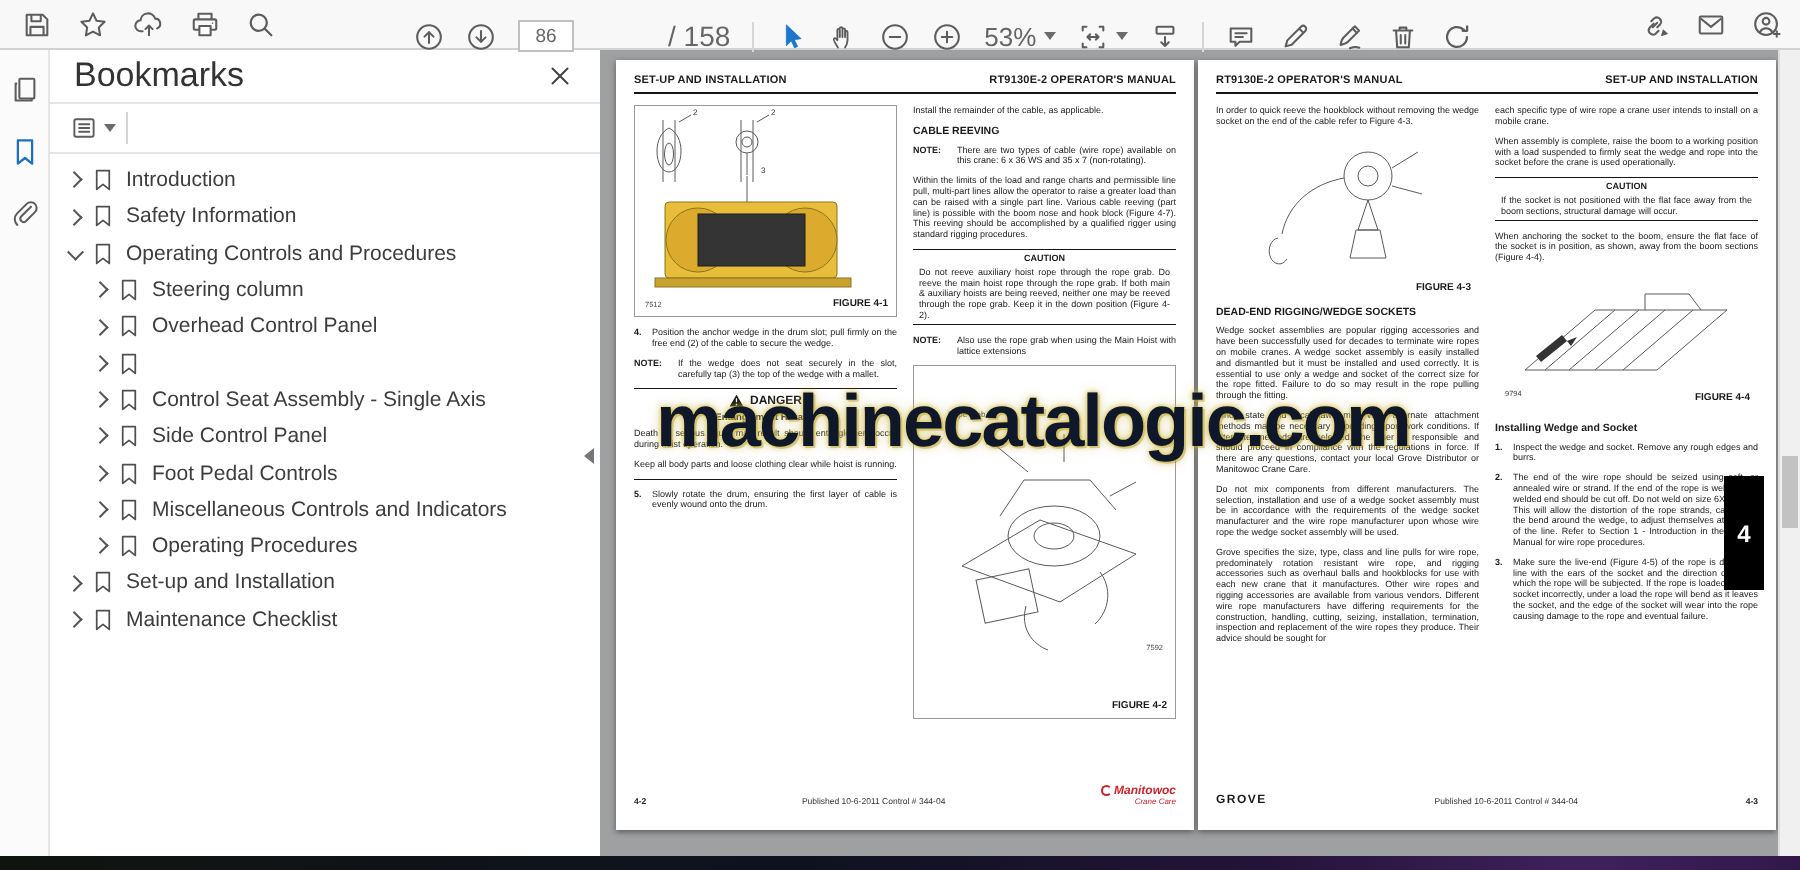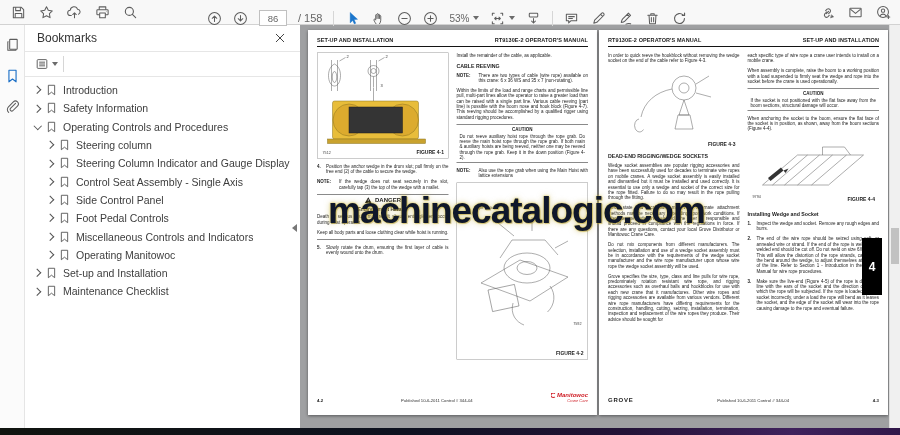--- a/index.html
+++ b/index.html
@@ -10,36 +10,36 @@
   .toolbar{position:absolute;top:0;left:0;right:0;height:24px;background:#f8f8f8;
            border-bottom:1px solid #d2d2d2;z-index:50;}
   .tb-left{position:absolute;left:11px;top:0;height:24px;display:flex;align-items:center;gap:13px;}
   .tb-center{position:absolute;left:207px;top:0;height:36px;display:flex;align-items:center;gap:11px;}
   .tb-right{position:absolute;right:9px;top:0;height:24px;display:flex;align-items:center;gap:13px;}
   .tbtn{display:flex;align-items:center;justify-content:center;cursor:pointer;}
   .tbtn svg{width:15px;height:15px;}
   .vdiv{width:1px;height:15px;background:#d6d6d6;}
   .pgbox{min-width:20px;height:14px;border:1px solid #c0c0c0;background:#fff;font-size:9.5px;
          color:#666;display:flex;align-items:center;justify-content:center;padding:0 3px;}
-  .pgtotal{font-size:11px;color:#666;}
-  .zoomlbl{font-size:10px;color:#666;}
+  .pgtotal{font-size:14px;color:#666;margin-left:36px;}
+  .zoomlbl{font-size:13px;color:#666;}
   .caret{width:0;height:0;border-left:3px solid transparent;border-right:3px solid transparent;
          border-top:4px solid #6b6b6b;}
   .ctl{display:flex;align-items:center;gap:4px;cursor:pointer;}
   
   .rail{position:absolute;left:0;top:24px;width:25px;bottom:7px;background:#fbfbfb;
         border-right:1px solid #e5e5e5;display:flex;flex-direction:column;align-items:center;
         padding-top:13px;gap:15px;box-sizing:border-box;z-index:40;}
   .rbtn{cursor:pointer;}
   .rbtn svg{width:15px;height:16px;}
   
   .panel{position:absolute;left:25px;top:24px;width:275px;bottom:7px;background:#fff;z-index:30;}
   .panel-h{height:27px;display:flex;align-items:center;justify-content:space-between;
            padding:0 15px 0 12px;border-bottom:1px solid #e6e6e6;}
-  .panel-h .t{font-size:12px;color:#333;}
+  .panel-h .t{font-size:17px;color:#333;}
   .xbtn{cursor:pointer;}
   .xbtn svg{width:10px;height:10px;}
   .opts{height:24px;display:flex;align-items:center;padding:0 10px;border-bottom:1px solid #e6e6e6;gap:5px;}
   .optbtn{display:flex;align-items:center;gap:3px;cursor:pointer;}
   .optbtn svg{width:14px;height:14px;}
   .tree{padding-top:4px;}
   .bmrow{display:flex;align-items:center;height:18.3px;padding-left:8px;cursor:pointer;}
   .bmrow.lvl1{padding-left:21px;}
   .chev{width:9px;flex:none;display:flex;align-items:center;justify-content:center;margin-right:4px;}
   .chev i{display:block;width:4.5px;height:4.5px;border-right:1.3px solid #555;
@@ -464,42 +464,52 @@
         </span>
         <span class="bmicon">
           <svg viewBox="0 0 14 15">
             <path d="M3 1.5h8v12l-4-3.2-4 3.2z" fill="none" stroke="#4f4f4f" stroke-width="1.1" stroke-linejoin="round"></path>
           </svg>
         </span>
         <span class="bmlabel">Steering column</span>
       </div>
 
 
-
       <div class="bmrow lvl1 chev-right">
         <span class="chev">
           <i></i>
         </span>
         <span class="bmicon">
           <svg viewBox="0 0 14 15">
             <path d="M3 1.5h8v12l-4-3.2-4 3.2z" fill="none" stroke="#4f4f4f" stroke-width="1.1" stroke-linejoin="round"></path>
           </svg>
         </span>
-        <span class="bmlabel">Steering Column Indicator and Gauge Display</span>
+        <span class="bmlabel">Overhead Control Panel</span>
       </div>
 
       <div class="bmrow lvl1 chev-right">
         <span class="chev">
           <i></i>
         </span>
         <span class="bmicon">
           <svg viewBox="0 0 14 15">
             <path d="M3 1.5h8v12l-4-3.2-4 3.2z" fill="none" stroke="#4f4f4f" stroke-width="1.1" stroke-linejoin="round"></path>
           </svg>
         </span>
+      </div>
+
+      <div class="bmrow lvl1 chev-right">
+        <span class="chev">
+          <i></i>
+        </span>
+        <span class="bmicon">
+          <svg viewBox="0 0 14 15">
+            <path d="M3 1.5h8v12l-4-3.2-4 3.2z" fill="none" stroke="#4f4f4f" stroke-width="1.1" stroke-linejoin="round"></path>
+          </svg>
+        </span>
         <span class="bmlabel">Control Seat Assembly - Single Axis</span>
       </div>
 
       <div class="bmrow lvl1 chev-right">
         <span class="chev">
           <i></i>
         </span>
         <span class="bmicon">
           <svg viewBox="0 0 14 15">
             <path d="M3 1.5h8v12l-4-3.2-4 3.2z" fill="none" stroke="#4f4f4f" stroke-width="1.1" stroke-linejoin="round"></path>
@@ -535,21 +545,21 @@
 
       <div class="bmrow lvl1 chev-right">
         <span class="chev">
           <i></i>
         </span>
         <span class="bmicon">
           <svg viewBox="0 0 14 15">
             <path d="M3 1.5h8v12l-4-3.2-4 3.2z" fill="none" stroke="#4f4f4f" stroke-width="1.1" stroke-linejoin="round"></path>
           </svg>
         </span>
-        <span class="bmlabel">Operating Manitowoc</span>
+        <span class="bmlabel">Operating Procedures</span>
       </div>
 
       <div class="bmrow lvl0 chev-right">
         <span class="chev">
           <i></i>
         </span>
         <span class="bmicon">
           <svg viewBox="0 0 14 15">
             <path d="M3 1.5h8v12l-4-3.2-4 3.2z" fill="none" stroke="#4f4f4f" stroke-width="1.1" stroke-linejoin="round"></path>
           </svg>

